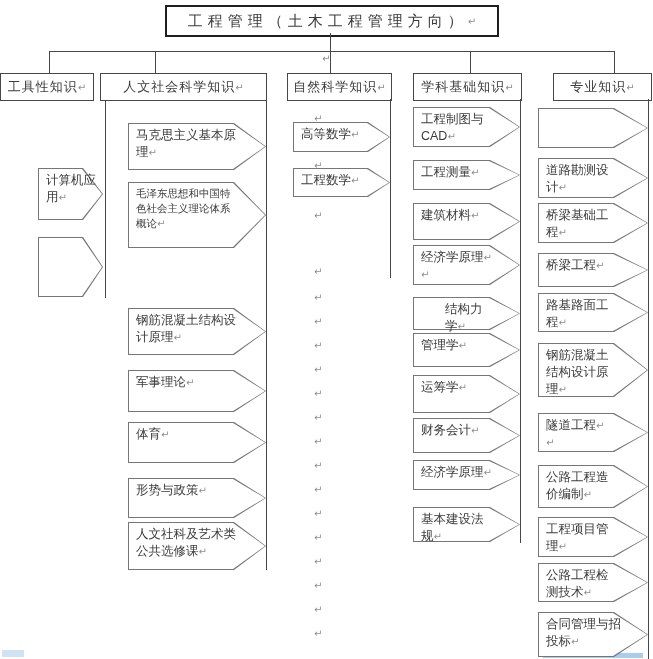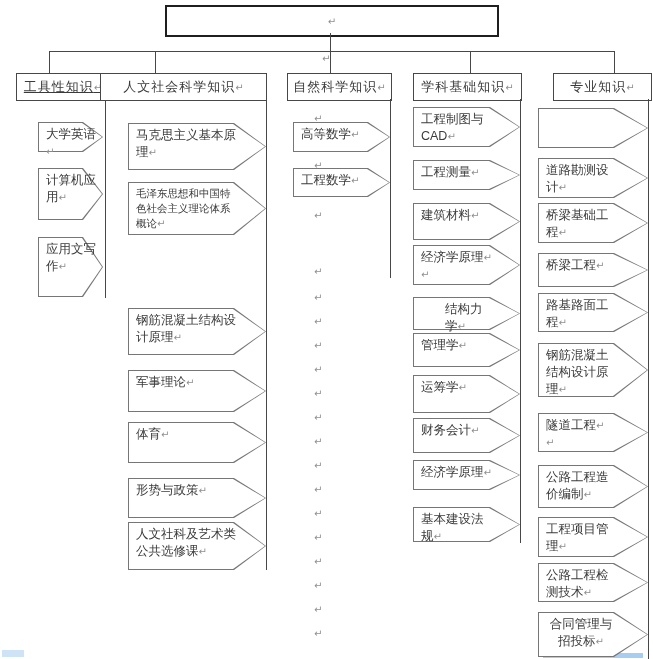--- a/index.html
+++ b/index.html
@@ -24,64 +24,59 @@
   .mark{color:var(--mark);font-size:10px;letter-spacing:0;}
   .pmark{position:absolute;color:var(--mark);font-size:10px;z-index:2;}
   .artifact{position:absolute;}
 </style>
 </head>
 <body>
 
 <div id="stage">
 
   <div class="box title-box" style="left:165px;top:5px;width:330px;height:28px;">
+    <span>工程管理（土木工程管理方向）</span>
       <span class="mark">↵</span>
   </div>
 
   <div class="line" style="left:330px;top:33px;width:1px;height:40px;"></div>
 
   <div class="line" style="left:49px;top:51px;width:566px;height:1px;"></div>
 
   <span class="pmark" style="left:322px;top:53px;">↵</span>
 
   <div class="artifact" style="left:2px;top:650px;width:22px;height:7px;background:#cfe3f7;"></div>
   <div class="artifact" style="left:543px;top:653px;width:100px;height:5px;background:#a8cdf0;"></div>
 <div class="line" style="left: 49px; top: 51px; width: 1px; height: 22px;"></div>
-    <div class="box" style="left: 16px; top: 73px; width: 92px; height: 26px; text-decoration: underline;">
+    <div class="box" style="left: 0; top: 73px; width: 92px; height: 26px;">
       <span>工具性知识</span>
       <span class="mark">↵</span>
     </div>
     <div class="line" style="left: 105px; top: 99px; width: 1px; height: 199px;"></div>
-    <div class="pent" style="left: 38px; top: 122px; width: 65px; height: 30px; --tip: 20px;">
-      <div class="pent-b" style=""></div>
-      <div class="pent-f" style=""></div>
-      <div class="pent-t" style="right: 2px;"><span>大学英语</span><span class="mark">↵</span></div>
-    </div>
     <div class="pent" style="left: 38px; top: 168px; width: 65px; height: 52px; --tip: 20px;">
       <div class="pent-b" style=""></div>
       <div class="pent-f" style=""></div>
       <div class="pent-t" style="right: 2px;"><span>计算机应用</span><span class="mark">↵</span></div>
     </div>
     <div class="pent" style="left: 38px; top: 237px; width: 65px; height: 60px; --tip: 20px;">
       <div class="pent-b" style=""></div>
       <div class="pent-f" style=""></div>
-      <div class="pent-t" style="right: 2px;"><span>应用文写作</span><span class="mark">↵</span></div>
     </div>
     <div class="line" style="left: 155px; top: 51px; width: 1px; height: 22px;"></div>
     <div class="box" style="left: 100px; top: 73px; width: 165px; height: 26px;">
       <span>人文社会科学知识</span>
       <span class="mark">↵</span>
     </div>
     <div class="line" style="left: 266px; top: 99px; width: 1px; height: 471px;"></div>
     <div class="pent" style="left: 128px; top: 123px; width: 138px; height: 47px; --tip: 32px;">
       <div class="pent-b" style=""></div>
       <div class="pent-f" style=""></div>
       <div class="pent-t" style="right: 30px;"><span>马克思主义基本原理</span><span class="mark">↵</span></div>
     </div>
-    <div class="pent" style="left: 128px; top: 182px; width: 138px; height: 53px; --tip: 32px;">
+    <div class="pent" style="left: 128px; top: 182px; width: 138px; height: 66px; --tip: 32px;">
       <div class="pent-b" style=""></div>
       <div class="pent-f" style=""></div>
       <div class="pent-t small" style="right: 30px;"><span>毛泽东思想和中国特色社会主义理论体系概论</span><span class="mark">↵</span></div>
     </div>
     <div class="pent" style="left: 128px; top: 308px; width: 138px; height: 47px; --tip: 32px;">
       <div class="pent-b" style=""></div>
       <div class="pent-f" style=""></div>
       <div class="pent-t" style="right: 30px;"><span>钢筋混凝土结构设计原理</span><span class="mark">↵</span></div>
     </div>
     <div class="pent" style="left: 128px; top: 370px; width: 138px; height: 42px; --tip: 32px;">
@@ -245,15 +240,15 @@
       <div class="pent-t" style="right: 32px;"><span>工程项目管理</span><span class="mark">↵</span></div>
     </div>
     <div class="pent" style="left: 538px; top: 563px; width: 110px; height: 39px; --tip: 34px;">
       <div class="pent-b" style=""></div>
       <div class="pent-f" style=""></div>
       <div class="pent-t" style="right: 32px;"><span>公路工程检测技术</span><span class="mark">↵</span></div>
     </div>
     <div class="pent" style="left: 538px; top: 612px; width: 110px; height: 45px; --tip: 34px;">
       <div class="pent-b" style=""></div>
       <div class="pent-f" style=""></div>
-      <div class="pent-t" style="right: 32px; text-align: center;"><span>合同管理与招投标</span><span class="mark">↵</span></div>
+      <div class="pent-t" style="right: 20px;"><span>合同管理与招投标</span><span class="mark">↵</span></div>
     </div>
   </div>
 
 </body></html>

